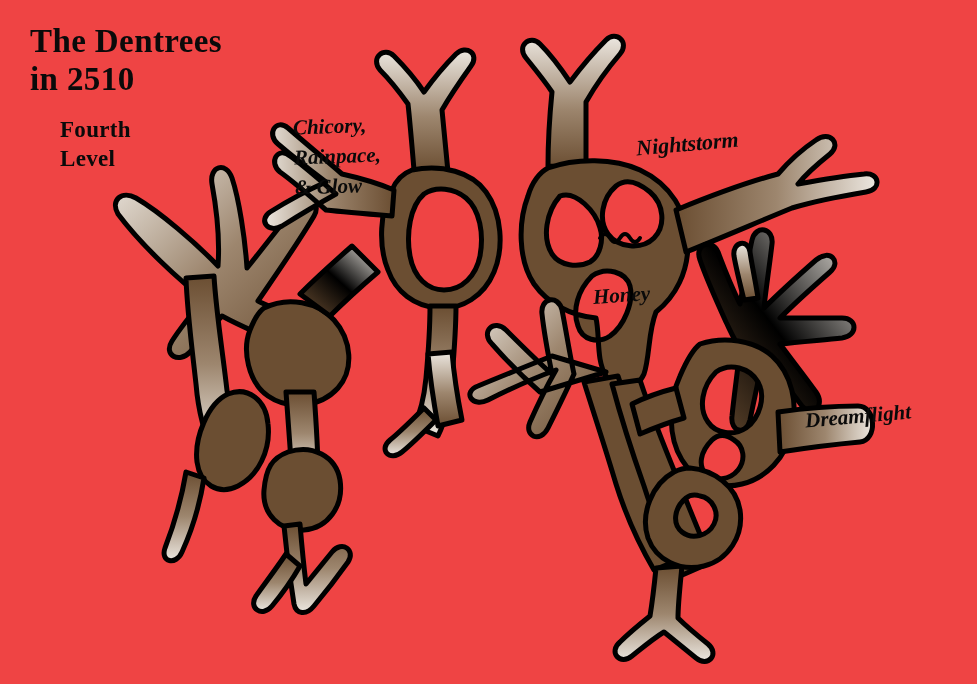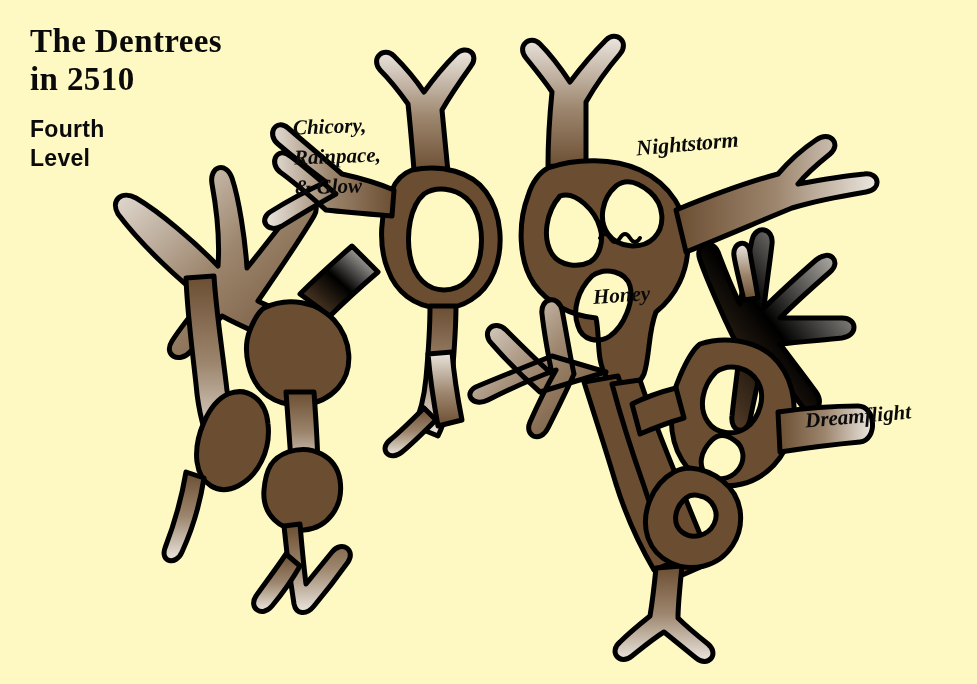--- a/index.html
+++ b/index.html
@@ -5,21 +5,21 @@
 <style>
   html, body {
     margin: 0;
     padding: 0;
     background: #ffffff;
   }
   #page {
     position: relative;
     width: 977px;
     height: 684px;
-    background: #fef9c3;
+    background: #ef4444;
     overflow: hidden;
     font-family: "Liberation Serif", "DejaVu Serif", serif;
   }
   #map-svg {
     position: absolute;
     left: 0;
     top: 0;
     width: 977px;
     height: 684px;
     display: block;
@@ -47,27 +47,27 @@
     font-family: "Liberation Serif", "DejaVu Serif", serif;
     font-weight: bold;
     font-size: 33px;
     line-height: 1.16;
     letter-spacing: 0.4px;
     color: #0a0a0a;
     margin: 0;
     white-space: pre-line;
   }
   #map-subtitle {
-    font-family: Liberation Sans, sans-serif;
+    font-family: Liberation Serif, serif;
     font-weight: bold;
     font-size: 23px;
     line-height: 1.30;
     letter-spacing: 0.3px;
     color: #0a0a0a;
-    margin: 16px 0 0 0;
+    margin: 16px 0 0 30px;
     white-space: pre-line;
   }
   
   .place-label {
     font-family: "Liberation Serif", "DejaVu Serif", serif;
     font-style: italic;
     font-weight: bold;
     color: #0a0a0a;
     text-align: center;
   }

